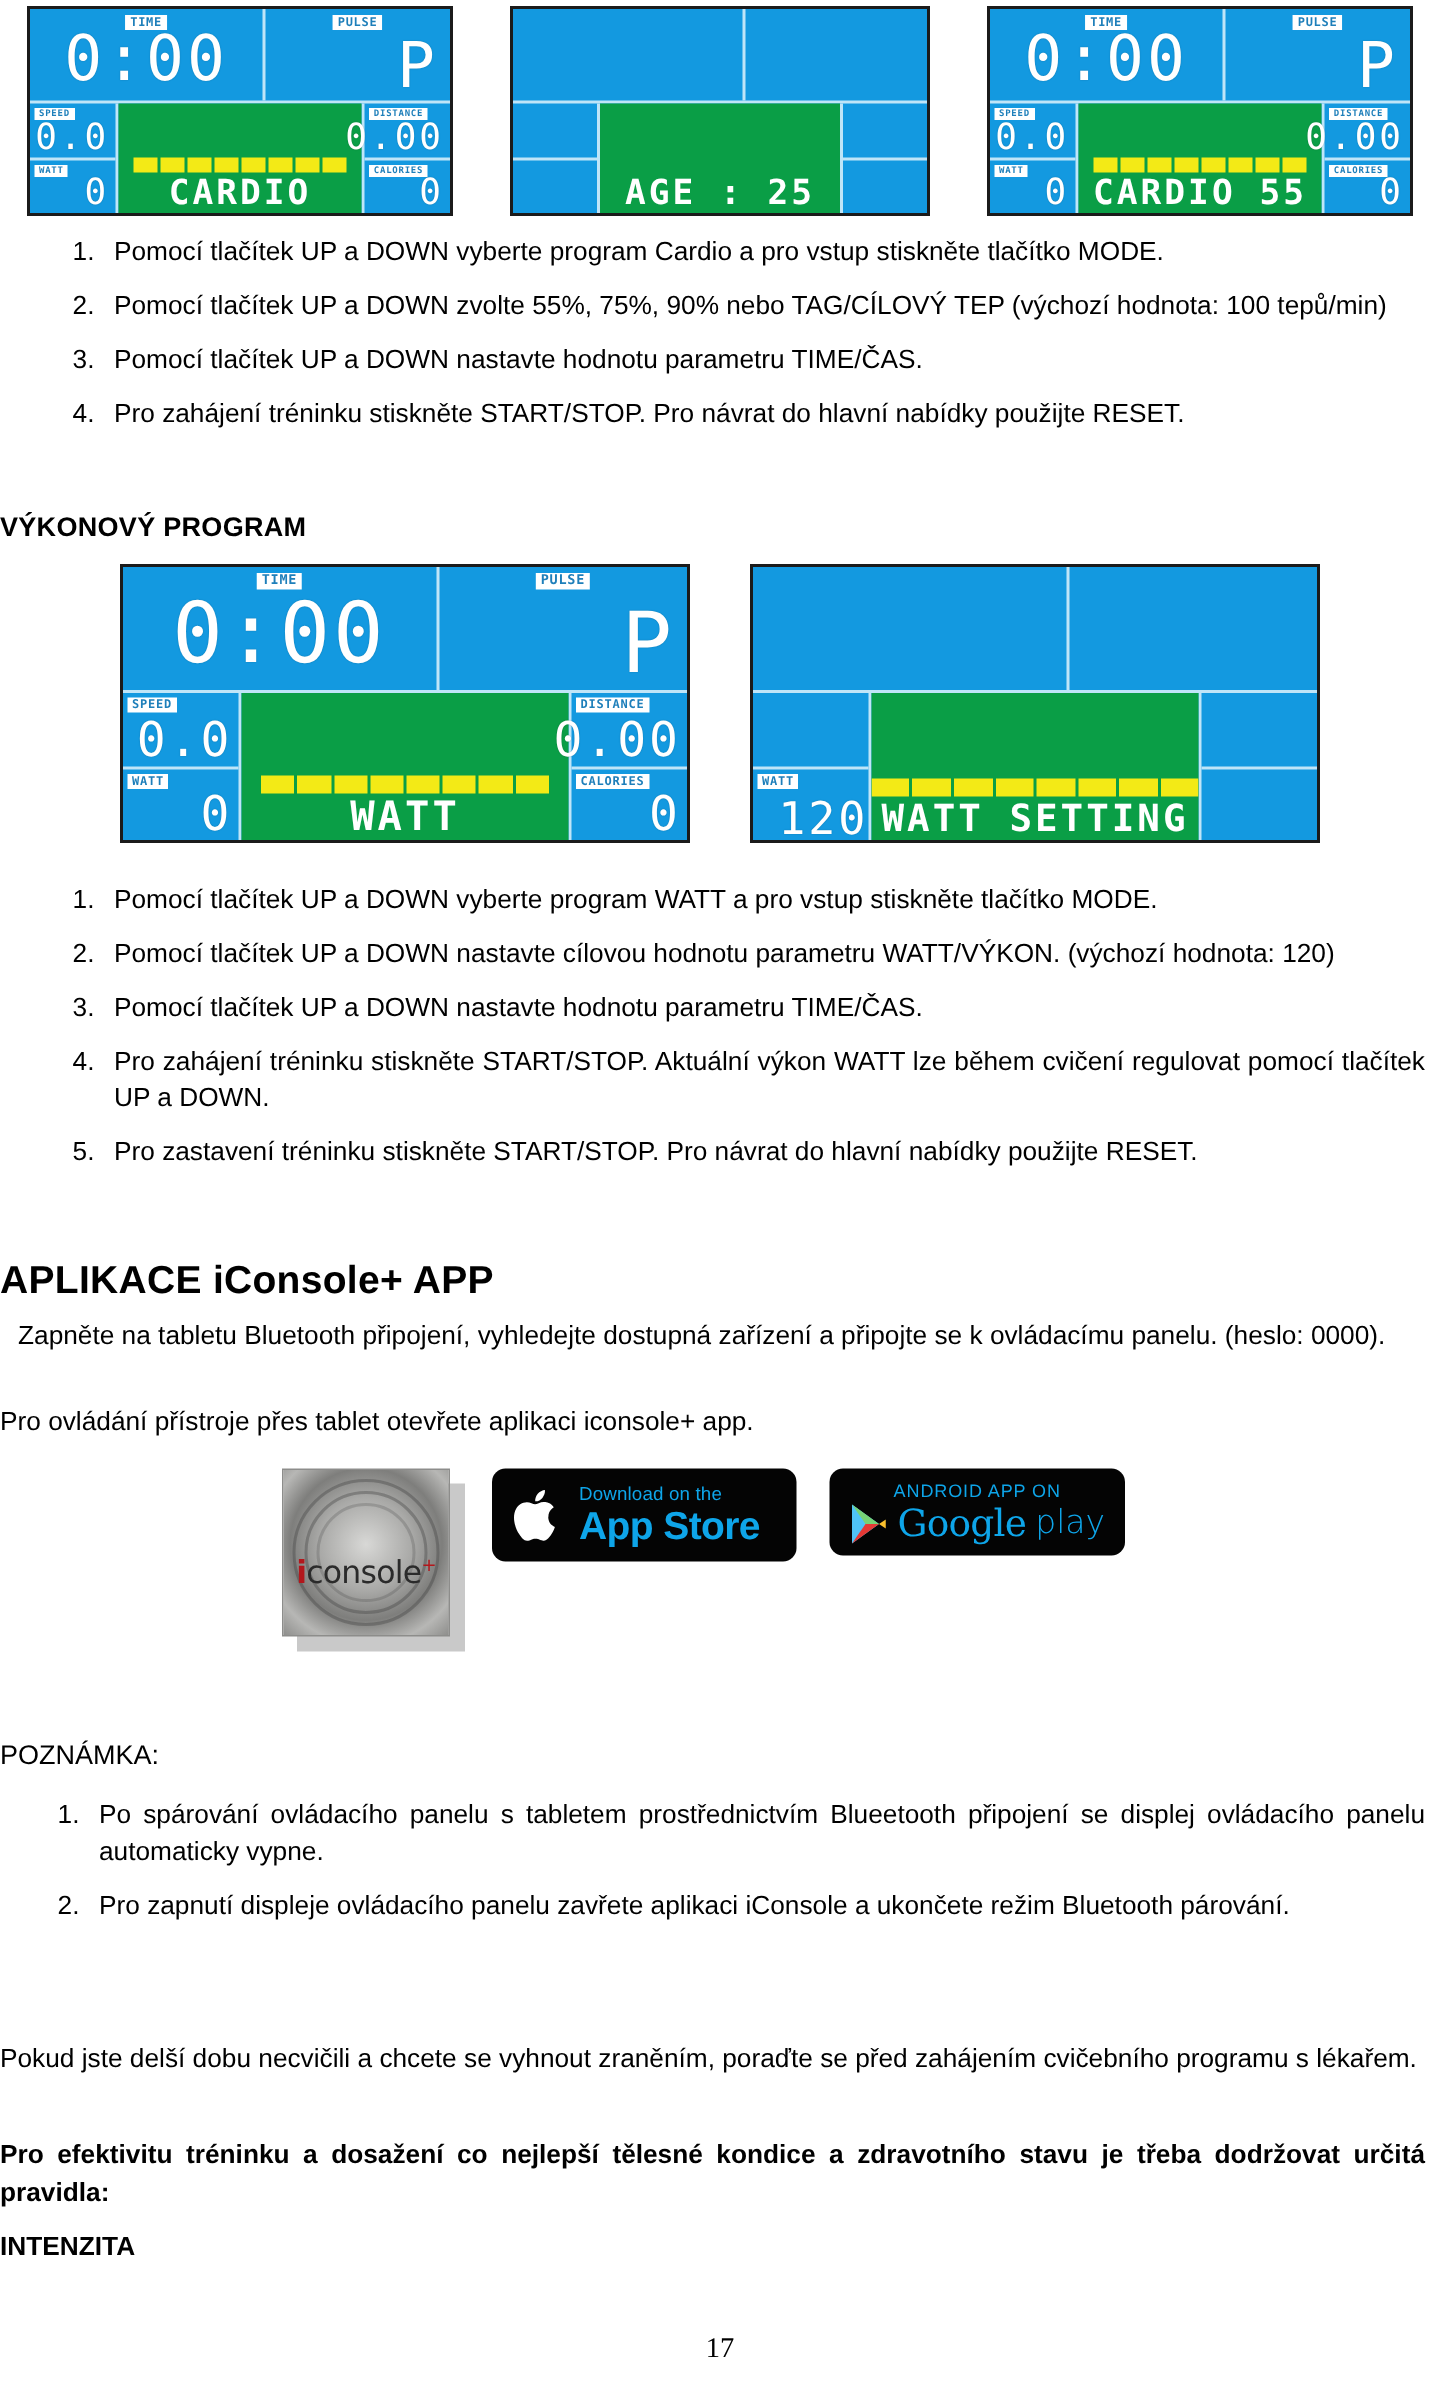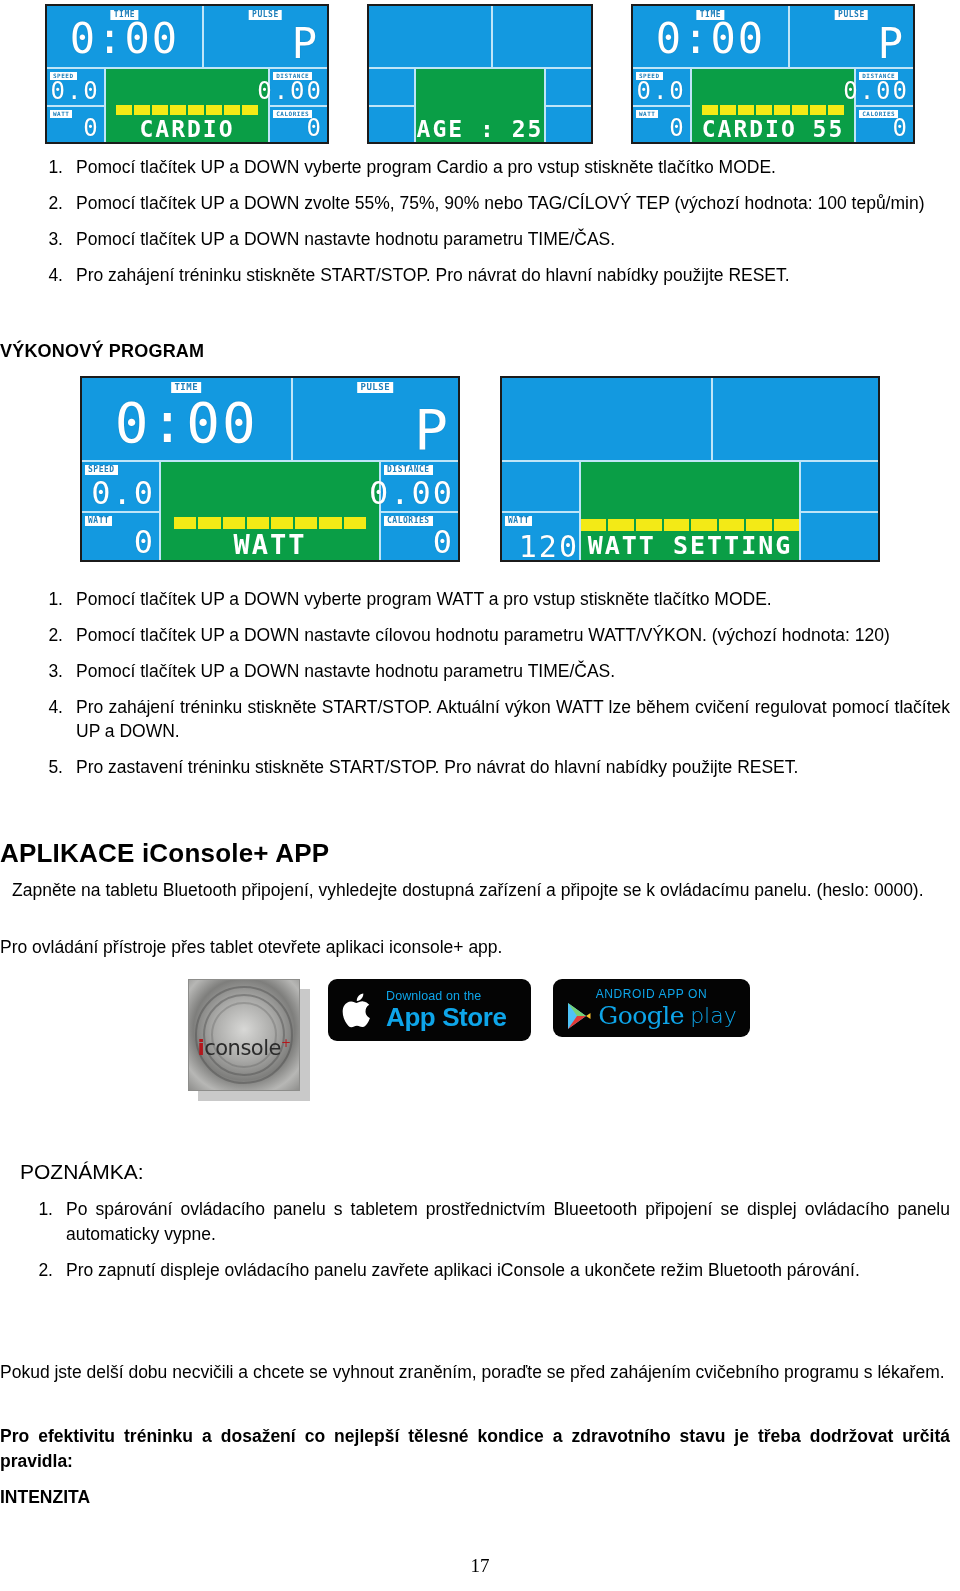--- a/index.html
+++ b/index.html
@@ -188,21 +188,21 @@
   p.body {
     font-size: 17.5px;
     line-height: 1.42;
     margin: 0;
     text-align: justify;
     text-justify: inter-word;
   }
   p.body.nojust { text-align: left; }
   p.body.bold { font-weight: bold; }
 
-  .label { font-size: 21px; margin: 0; padding-left: 20px; }
+  .label { font-size: 18px; margin: 0; }
 
   
   .badges {
     display: flex;
     align-items: flex-start;
     gap: 22px;
   }
   .iconsole-logo {
     position: relative;
     width: 118px;
@@ -327,21 +327,21 @@
             <span class="seg seg-small">0.00</span>
           </div>
           <div class="lcd-cell">
             <span class="lcd-tag tag-small">CALORIES</span>
             <span class="seg seg-small">0</span>
           </div>
         </div>
       </div>
     </div>
 
-    <div class="lcd blank" style="width:226px; height:140px;">
+    <div class="lcd blank" style="width:280px; height:140px;">
       <div class="lcd-top">
         <div class="lcd-top-left"></div>
         <div class="lcd-top-right"></div>
       </div>
       <div class="lcd-bottom">
         <div class="lcd-col-left">
           <div class="lcd-cell"></div>
           <div class="lcd-cell"></div>
         </div>
         <div class="lcd-center">

